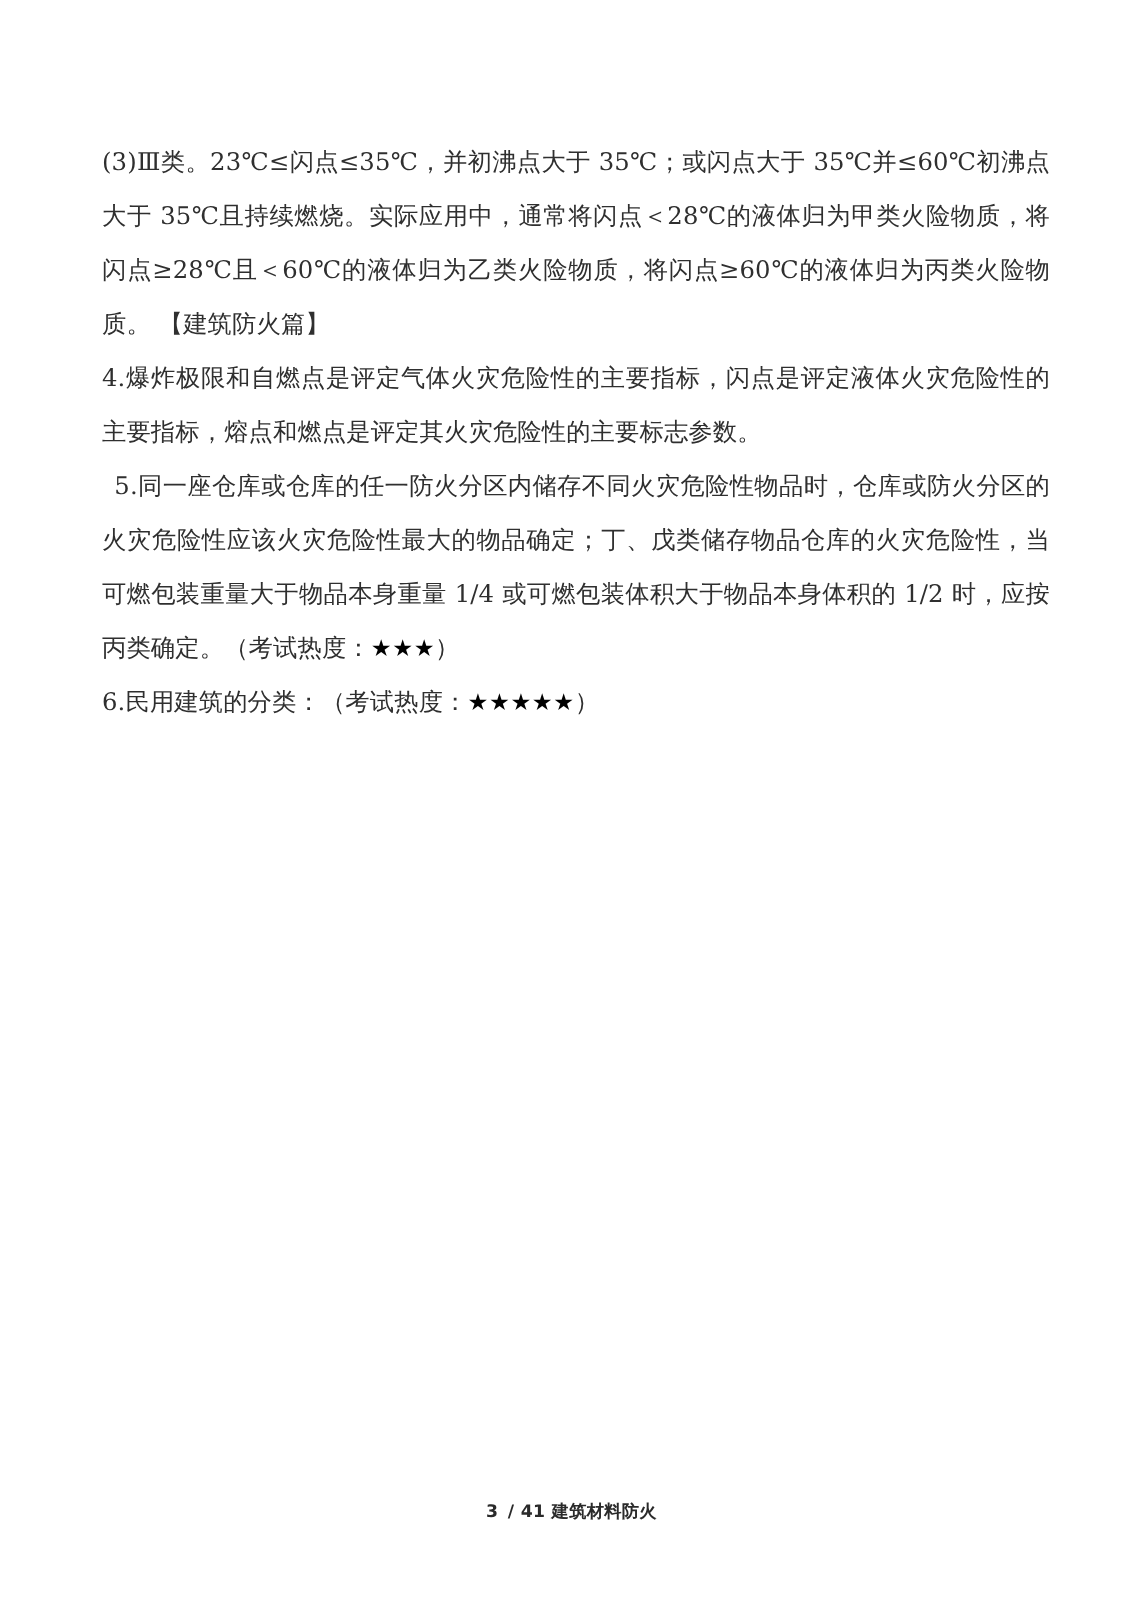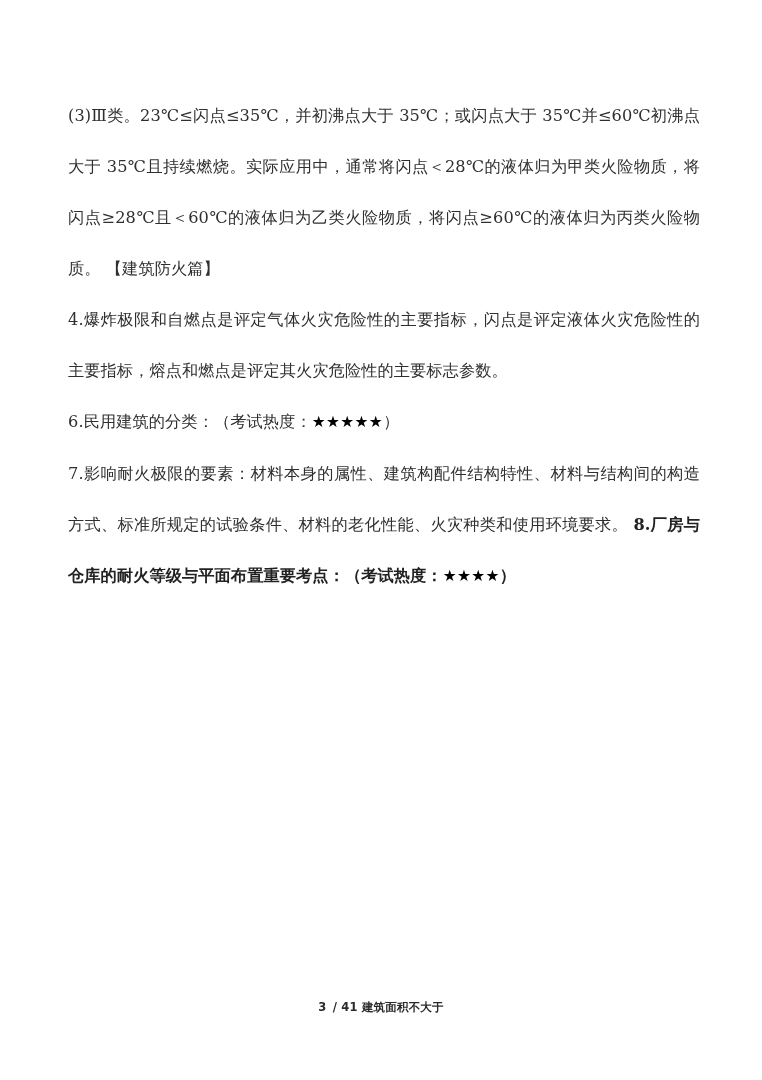--- a/index.html
+++ b/index.html
@@ -29,21 +29,21 @@
     position: absolute;
     left: 68px;
     top: 90px;
     width: 632px;
   }
 
   
   .para {
     margin: 0 0 0px 0;
     font-size: 16.2px;
-    line-height: 51px;
+    line-height: 36px;
     text-align: justify;
     text-justify: inter-character;
     letter-spacing: 0.1px;
     word-break: break-all;
     color: #2f2f2f;
   }
 
   .para.indent-sp::before {
     content: "\2002";
   }
@@ -80,24 +80,24 @@
 </style>
 </head>
 <body>
 
 <div class="page">
 
   <div class="doc-body">
 
   <p class="para"><span>(3)Ⅲ类。23℃≤闪点≤35℃，并初沸点大于 35℃；或闪点大于 35℃并≤60℃初沸点大于 35℃且持续燃烧。实际应用中，通常将闪点＜28℃的液体归为甲类火险物质，将闪点≥28℃且＜60℃的液体归为乙类火险物质，将闪点≥60℃的液体归为丙类火险物质。 【建筑防火篇】</span></p>
       <p class="para"><span>4.爆炸极限和自燃点是评定气体火灾危险性的主要指标，闪点是评定液体火灾危险性的主要指标，熔点和燃点是评定其火灾危险性的主要标志参数。</span></p>
+      <p class="para indent-sp"><span>5.同一座仓库或仓库的任一防火分区内储存不同火灾危险性物品时，仓库或防火分区的火灾危险性应该火灾危险性最大的物品确定；丁、戊类储存物品仓库的火灾危险性，当可燃包装重量大于物品本身重量 1/4 或可燃包装体积大于物品本身体积的 1/2 时，应按丙类确定。（考试热度：</span><span class="stars">★★★</span><span>）</span></p>
       <p class="para"><span>6.民用建筑的分类：（考试热度：</span><span class="stars">★★★★★</span><span>）</span></p>
-      <p class="para"><span>7.影响耐火极限的要素：材料本身的属性、建筑构配件结构特性、材料与结构间的构造方式、标准所规定的试验条件、材料的老化性能、火灾种类和使用环境要求。 </span><span class="bold-run">8.厂房与仓库的耐火等级与平面布置重要考点：（考试热度：</span><span class="stars">★★★★</span><span class="bold-run">）</span></p>
     </div>
 
   <div class="footer">
     <span class="pgnum">3</span>
     <span>/</span>
     <span>41</span>
-    <span>建筑面积不大于</span>
+    <span>建筑材料防火</span>
   </div>
 
 </div>
 
 </body></html>

